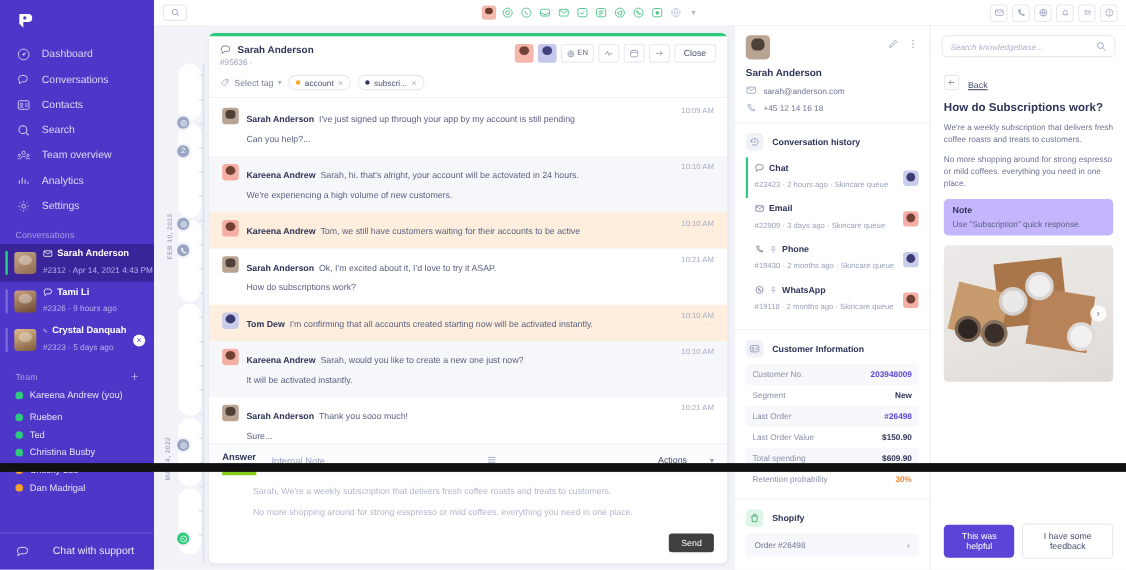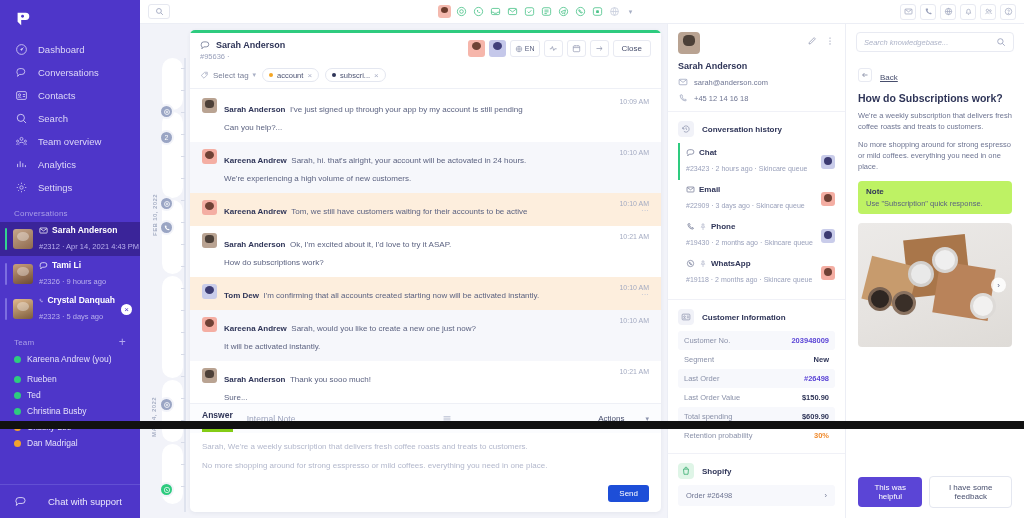--- a/index.html
+++ b/index.html
@@ -161,24 +161,24 @@
   .m-time { font-size:7px; color:#a4abc2; margin-left:auto; padding-left:8px; white-space:nowrap; text-align:right;}
   .m-time .dots { display:block; color:#c0c5d6; font-size:8px; line-height:7px;}
 
   .composer { border-top:1px solid #eef0f6; }
   .comp-tabs { display:flex; align-items:center; padding: 6px 12px 0 12px; gap:14px; background:#fbfcfe;}
   .comp-tab { font-size:8.5px; color:#9aa1bb; padding-bottom:5px; cursor:pointer;}
   .comp-tab.active { color:#2f3558; font-weight:bold; border-bottom:7px solid #84cc16;}
   .comp-mid { flex:1; display:flex; justify-content:center; padding-bottom:5px;}
   .comp-actions { display:flex; align-items:center; gap:21px; font-size:8px; color:#474e6d; padding-bottom:5px; cursor:pointer;}
   .comp-area { padding: 8px 12px 6px 12px;}
-  .comp-ph { font-size:8px; color:#b3b8cc; line-height:1.4; margin-bottom:8px;}
+  .comp-ph { font-size:8px; color:#b3b8cc; line-height:1.4; margin-bottom:8px;margin-left:28px;}
   .comp-send-row { display:flex; justify-content:flex-end; padding: 0 12px 10px 12px;}
   .send-btn {
-    background:#1d4ed8; color:#fff; font-size:8px; border:none; border-radius:3px;
+    background:#404040; color:#fff; font-size:8px; border:none; border-radius:3px;
     padding: 4px 11px; cursor:pointer;
   }
 
   
   .contact {
     width:178px; flex:0 0 178px; background:#fff; border-left:1px solid #eceef5;
     display:flex; flex-direction:column; overflow:hidden;
   }
   .c-head { padding: 8px 10px 8px 10px; border-bottom:1px solid #f0f1f7;}
   .c-head-top { display:flex; align-items:flex-start;}
@@ -227,21 +227,21 @@
   .kb-search input {
     border:none; outline:none; flex:1; font-size:7.5px; color:#2f3558;
     font-family:"Liberation Sans", sans-serif; font-style:italic;
   }
   .kb-search input::placeholder { color:#aeb4c8; font-style:italic;}
   .kb-body { padding: 8px 12px 0 12px; flex:1; overflow:hidden;}
   .kb-back { display:flex; align-items:flex-end; gap:8px; font-size:8px; color:#474e6d; cursor:pointer;text-decoration:underline;}
   .kb-back .bk { width:14px;height:14px;border:1px solid #e8eaf2;border-radius:3px;display:flex;align-items:center;justify-content:center;}
   .kb-h { font-size:10.5px; font-weight:bold; color:#2f3558; margin-top:10px;}
   .kb-p { font-size:7.5px; color:#6f7693; line-height:1.45; margin-top:7px;}
-  .kb-note { background:#bef264; border-radius:4px; padding: 6px 8px; margin-top:9px;}
+  .kb-note { background:#c4b5fd; border-radius:4px; padding: 6px 8px; margin-top:9px;}
   .kb-note-t { font-size:8px; font-weight:bold; color:#2f3558;}
   .kb-note-p { font-size:7.5px; color:#5b6280; margin-top:3px;}
   .kb-img {
     margin-top:9px; height:124px; border-radius:4px; position:relative; overflow:hidden;
     background: linear-gradient(160deg,#eceae8 0%, #e6e3e0 55%, #dedbd7 100%);
   }
   .kb-img .bag{position:absolute;background:#b78c5f;}
   .kb-img .cup{position:absolute;border-radius:50%;}
   .kb-arrow{
     position:absolute; right:6px; top:50%; transform:translateY(-50%);

